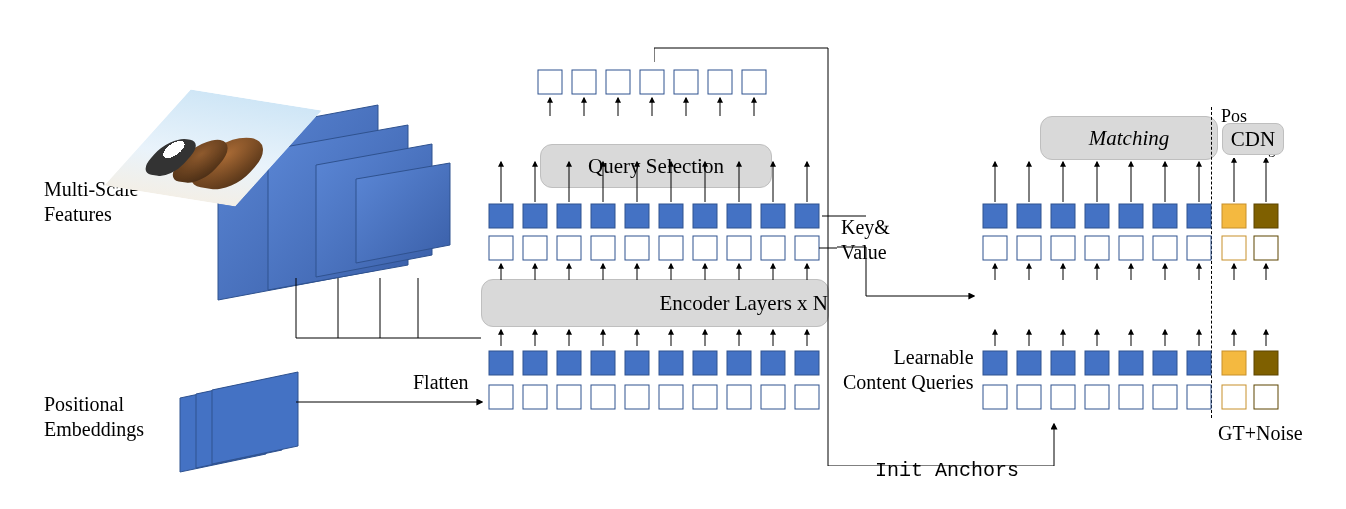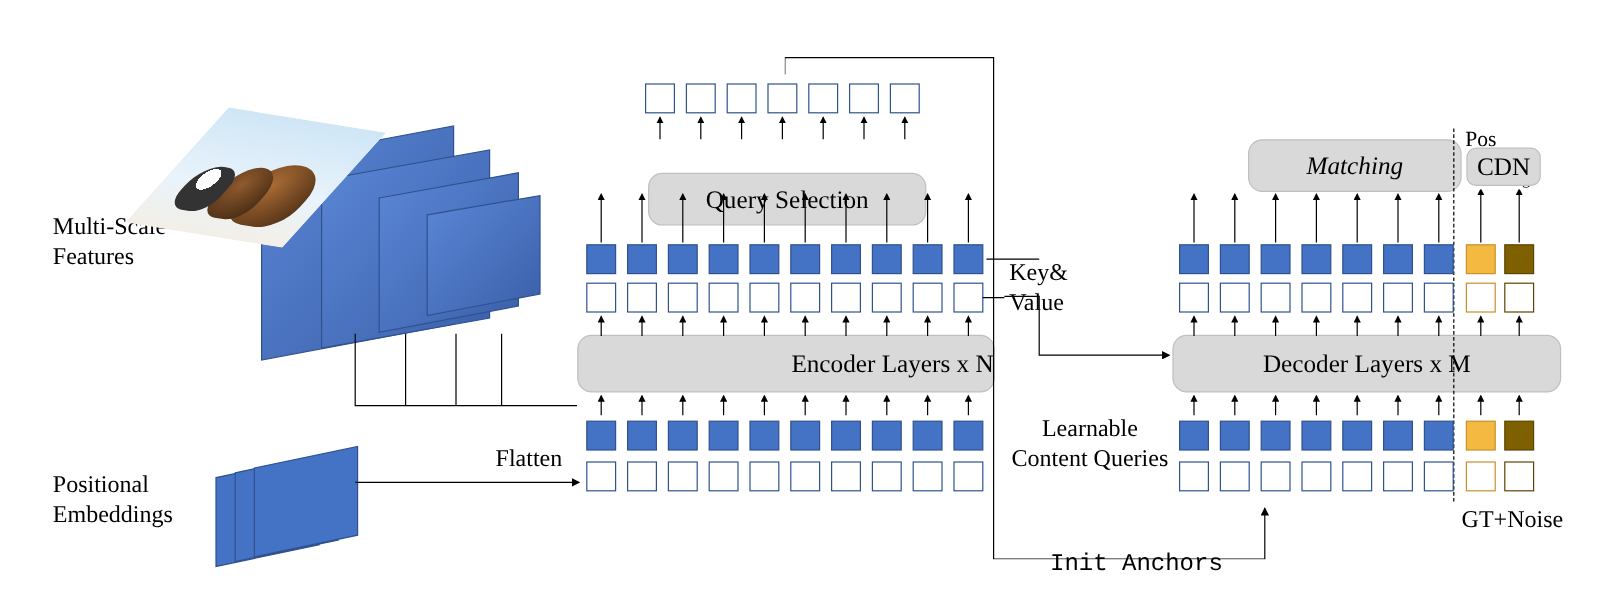--- a/index.html
+++ b/index.html
@@ -56,38 +56,35 @@
 
 <div class="stage">
 
   <div class="label" style="left:44px; top:177px;">Multi-Scale
 Features</div>
   <div class="label" style="left:44px; top:392px;">Positional
 Embeddings</div>
   <div class="label" style="left:413px; top:370px;">Flatten</div>
   <div class="label" style="left:841px; top:215px;">Key&amp;
 Value</div>
-  <div class="label" style="left:843px; top:345px; text-align:center;">Learnable
+  <div class="label" style="left:843px; top:345px; text-align:right;">Learnable
 Content Queries</div>
   <div class="label" style="left:875px; top:458px;font-family:Liberation Mono, monospace;">Init Anchors</div>
   <div class="label" style="left:1221px; top:105px; font-size:18px;">Pos</div>
   <div class="label" style="left:1252px; top:105px; font-size:14px;margin-top:36px;">Neg</div>
   <div class="label" style="left:1218px; top:421px;font-family:Liberation Serif, serif;">GT+Noise</div>
 
   <div class="block" style="left:481px; top:279px; width:346px; height:46px;justify-content:flex-end;">
     <span>Encoder Layers x N</span>
   </div>
 
   <div class="block" style="left:540px; top:108px; width:230px; height:42px;margin-top:36px;">
     <span>Query Selection</span>
   </div>
 
-  <div class="block" style="left:977px; top:279px; width:322px; height:46px;">
-    <span>Decoder Layers x M</span>
-  </div>
 
   <div class="block" style="left:1040px; top:116px; width:176px; height:42px;font-style:italic;">
     <span>Matching</span>
   </div>
 
   <div class="block" style="left:1222px; top:123px; width:60px; height:30px; border-radius:8px;">
     <span>CDN</span>
   </div>
 
   <div style="position:absolute; left:1211px; top:107px; height:311px; border-left:1.5px dashed #000;"></div>

